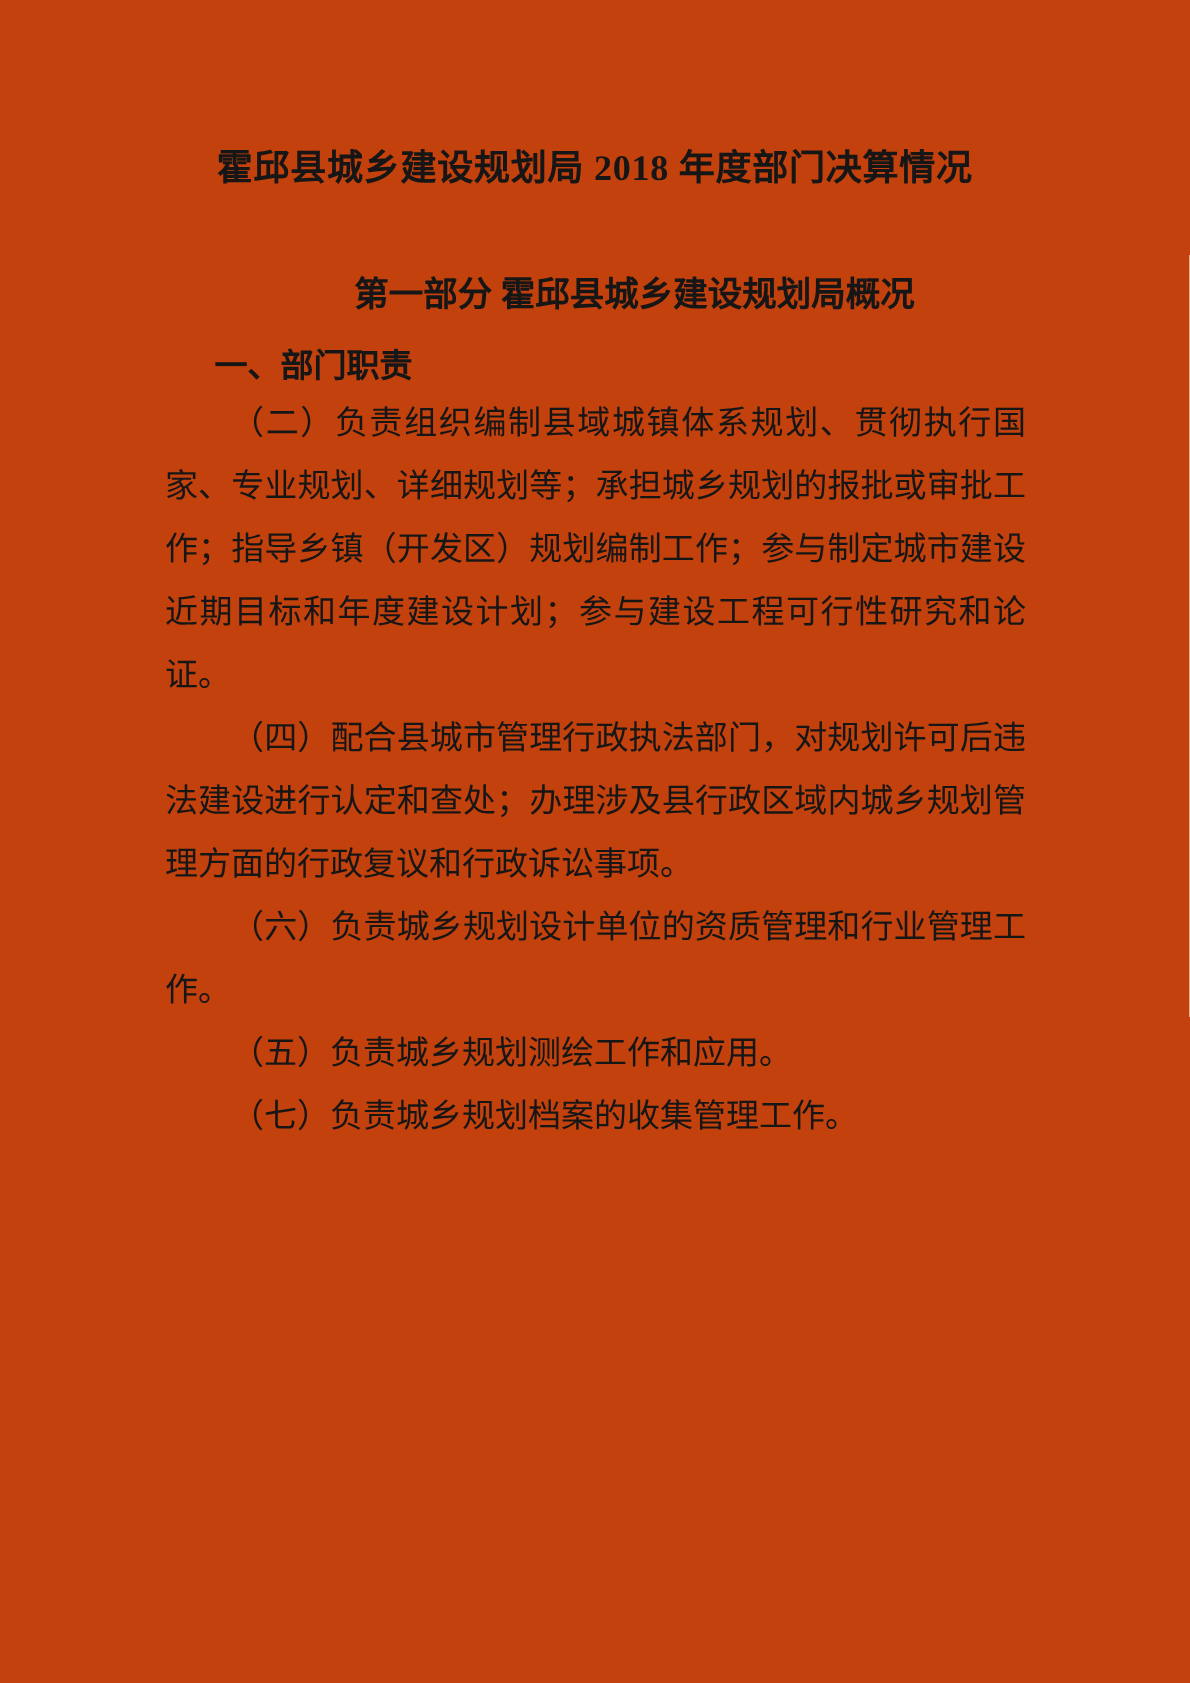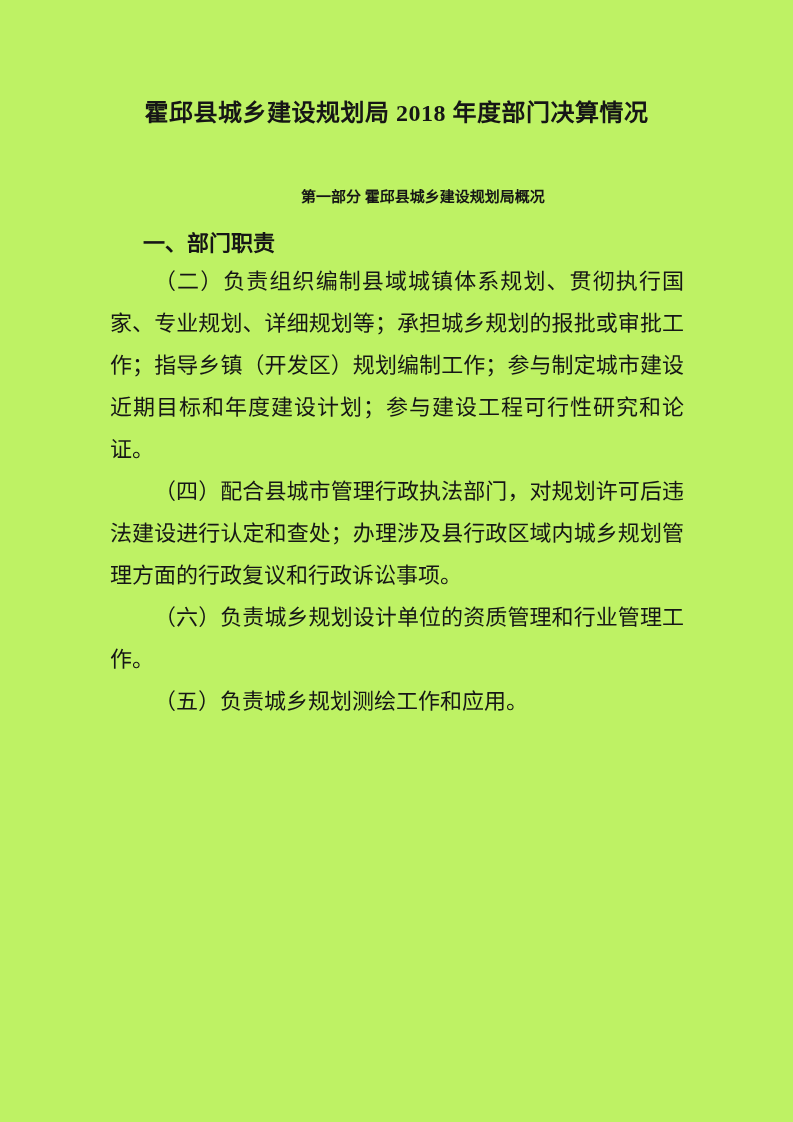--- a/index.html
+++ b/index.html
@@ -5,21 +5,21 @@
   html, body {
     margin: 0;
     padding: 0;
     background: #ffffff;
   }
   .page {
     position: relative;
     width: 793px;
     height: 1122px;
     margin: 0 auto;
-    background: #bef264;
+    background: #c2410c;
     overflow: hidden;
     font-family: "Liberation Serif", "DejaVu Serif", serif;
     color: #161616;
   }
   .doc-title {
     position: absolute;
     top: 97px;
     left: 0;
     width: 793px;
     margin: 0;
@@ -31,21 +31,21 @@
     white-space: nowrap;
   }
   .part-heading {
     position: absolute;
     top: 182px;
     left: 0;
     width: 793px;
     margin: 0;
     padding-left: 53px;   
     box-sizing: border-box;
-    font-size: 15px;
+    font-size: 23px;
     line-height: 30px;
     font-weight: bold;
     text-align: center;
     white-space: nowrap;
   }
   .section-heading {
     position: absolute;
     top: 229px;
     left: 143px;
     margin: 0;
@@ -79,15 +79,16 @@
 
   <h2 class="part-heading">第一部分 霍邱县城乡建设规划局概况</h2>
 
   <h3 class="section-heading">一、部门职责</h3>
 
   <div class="body-text">
       <p class="para">（二）负责组织编制县域城镇体系规划、贯彻执行国家、专业规划、详细规划等；承担城乡规划的报批或审批工作；指导乡镇（开发区）规划编制工作；参与制定城市建设近期目标和年度建设计划；参与建设工程可行性研究和论证。</p>
       <p class="para">（四）配合县城市管理行政执法部门，对规划许可后违法建设进行认定和查处；办理涉及县行政区域内城乡规划管理方面的行政复议和行政诉讼事项。</p>
       <p class="para">（六）负责城乡规划设计单位的资质管理和行业管理工作。</p>
       <p class="para">（五）负责城乡规划测绘工作和应用。</p>
+      <p class="para">（七）负责城乡规划档案的收集管理工作。</p>
     </div>
 
 </div>
 
 </body></html>

